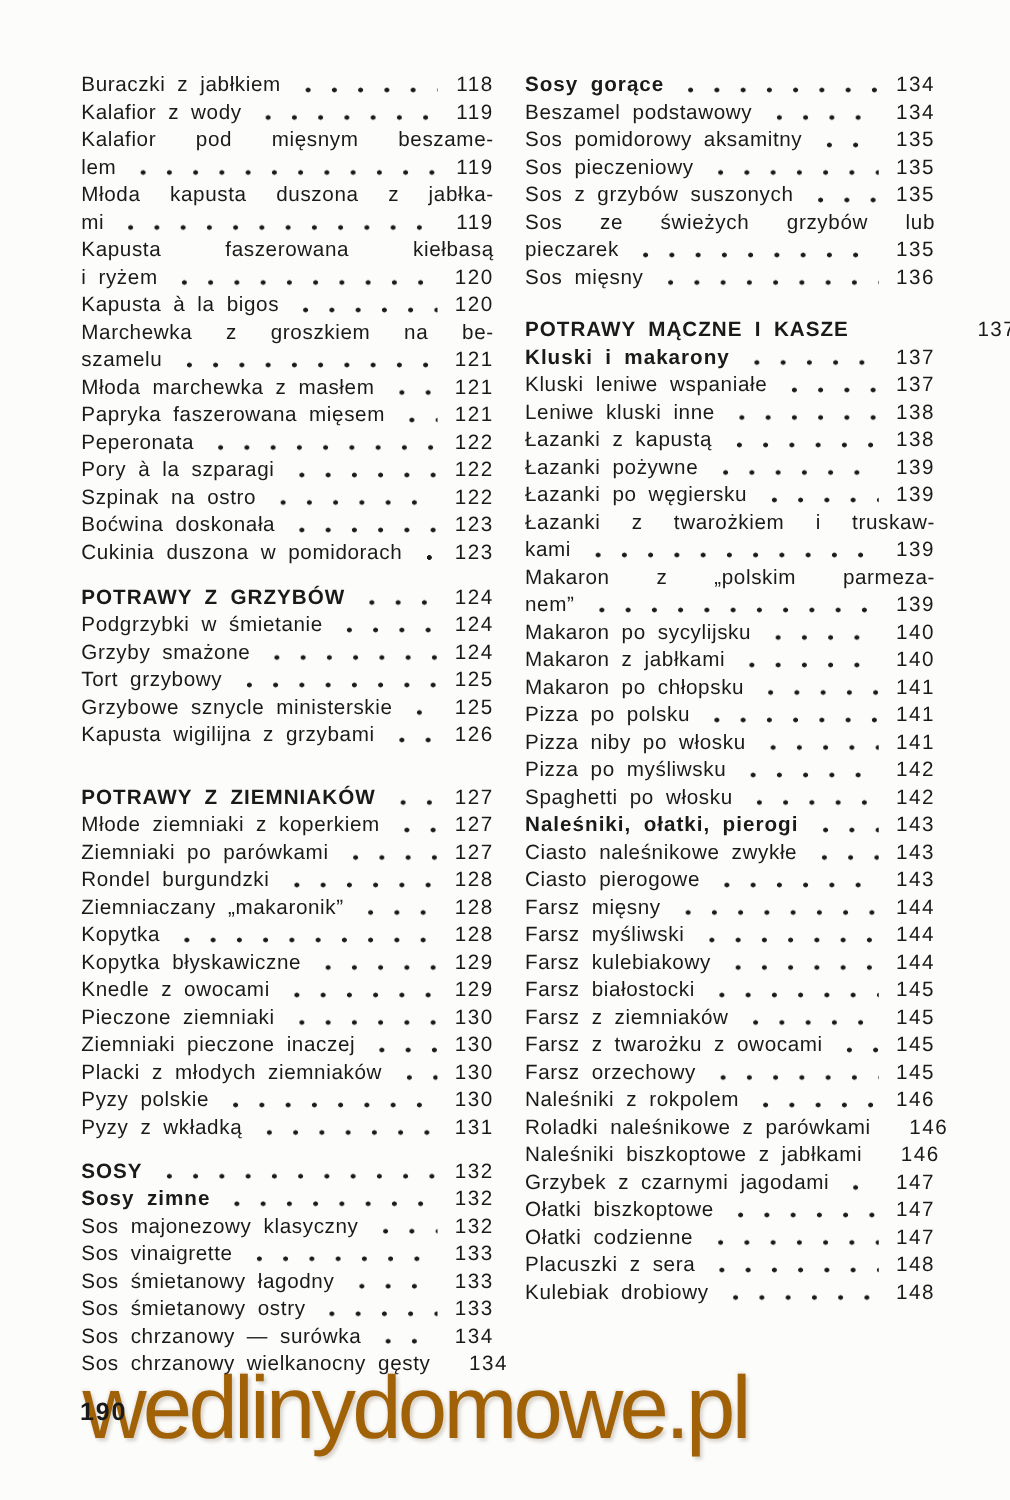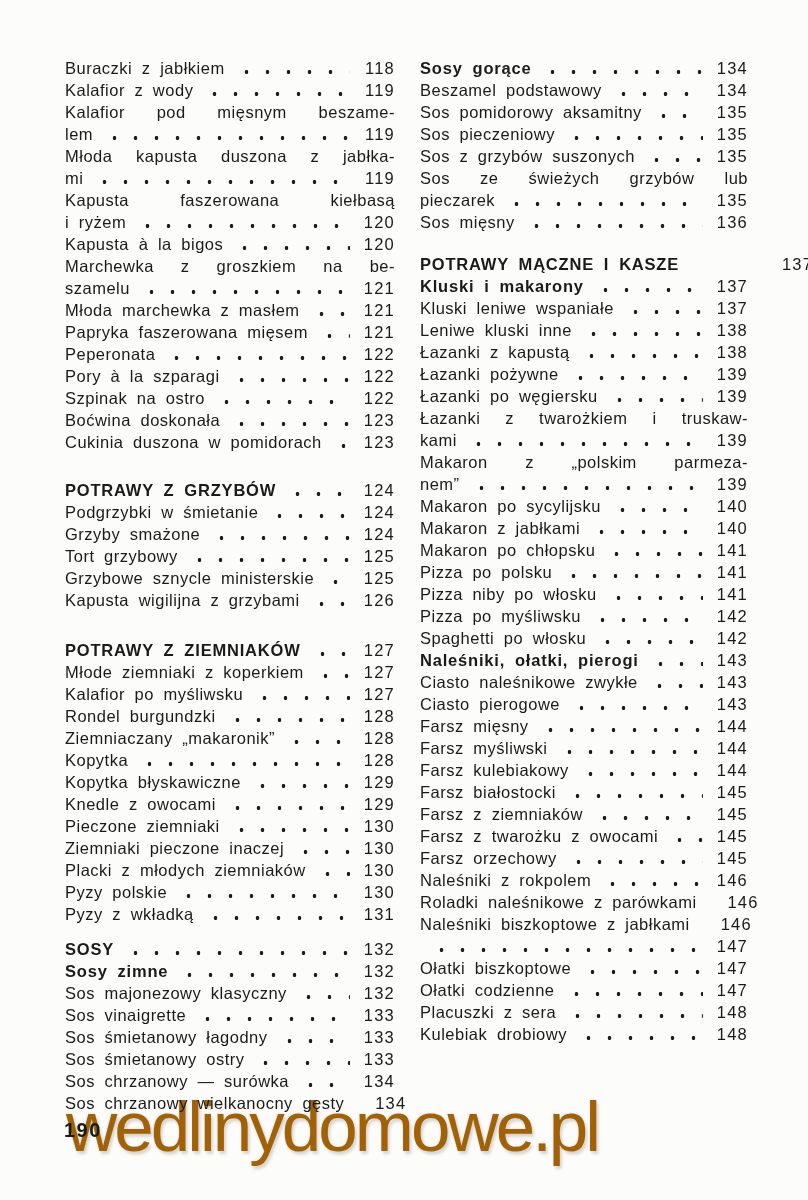--- a/index.html
+++ b/index.html
@@ -120,21 +120,21 @@
       <div class="row">
         <span class="t">Boćwina doskonała</span>
         <span class="leader"></span>
         <span class="p">123</span>
       </div>
       <div class="row">
         <span class="t">Cukinia duszona w pomidorach</span>
         <span class="leader"></span>
         <span class="p">123</span>
       </div>
-      <div class="row bold" style="margin-top: 26px;">
+      <div class="row bold" style="margin-top: 14px;">
         <span class="t">POTRAWY Z GRZYBÓW</span>
         <span class="leader"></span>
         <span class="p">124</span>
       </div>
       <div class="row">
         <span class="t">Podgrzybki w śmietanie</span>
         <span class="leader"></span>
         <span class="p">124</span>
       </div>
       <div class="row">
@@ -161,21 +161,21 @@
         <span class="t">POTRAWY Z ZIEMNIAKÓW</span>
         <span class="leader"></span>
         <span class="p">127</span>
       </div>
       <div class="row">
         <span class="t">Młode ziemniaki z koperkiem</span>
         <span class="leader"></span>
         <span class="p">127</span>
       </div>
       <div class="row">
-        <span class="t">Kalafior po myśliwsku</span>
+        <span class="t">Ziemniaki po parówkami</span>
         <span class="leader"></span>
         <span class="p">127</span>
       </div>
       <div class="row">
         <span class="t">Rondel burgundzki</span>
         <span class="leader"></span>
         <span class="p">128</span>
       </div>
       <div class="row">
         <span class="t">Ziemniaczany „makaronik”</span>
@@ -447,20 +447,21 @@
         <span class="t">Roladki naleśnikowe z parówkami</span>
         <span class="leader"></span>
         <span class="p">146</span>
       </div>
       <div class="row">
         <span class="t">Naleśniki biszkoptowe z jabłkami</span>
         <span class="leader"></span>
         <span class="p">146</span>
       </div>
       <div class="row">
+        <span class="t">Grzybek z czarnymi jagodami</span>
         <span class="leader"></span>
         <span class="p">147</span>
       </div>
       <div class="row">
         <span class="t">Ołatki biszkoptowe</span>
         <span class="leader"></span>
         <span class="p">147</span>
       </div>
       <div class="row">
         <span class="t">Ołatki codzienne</span>

